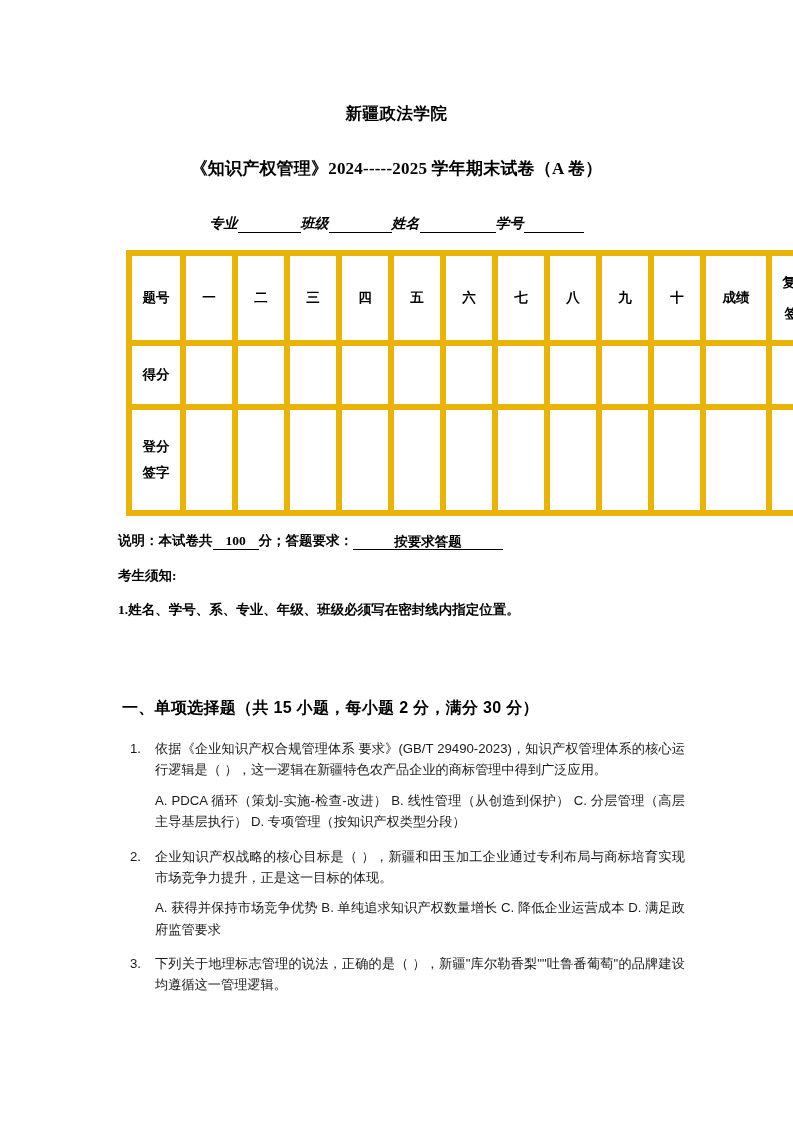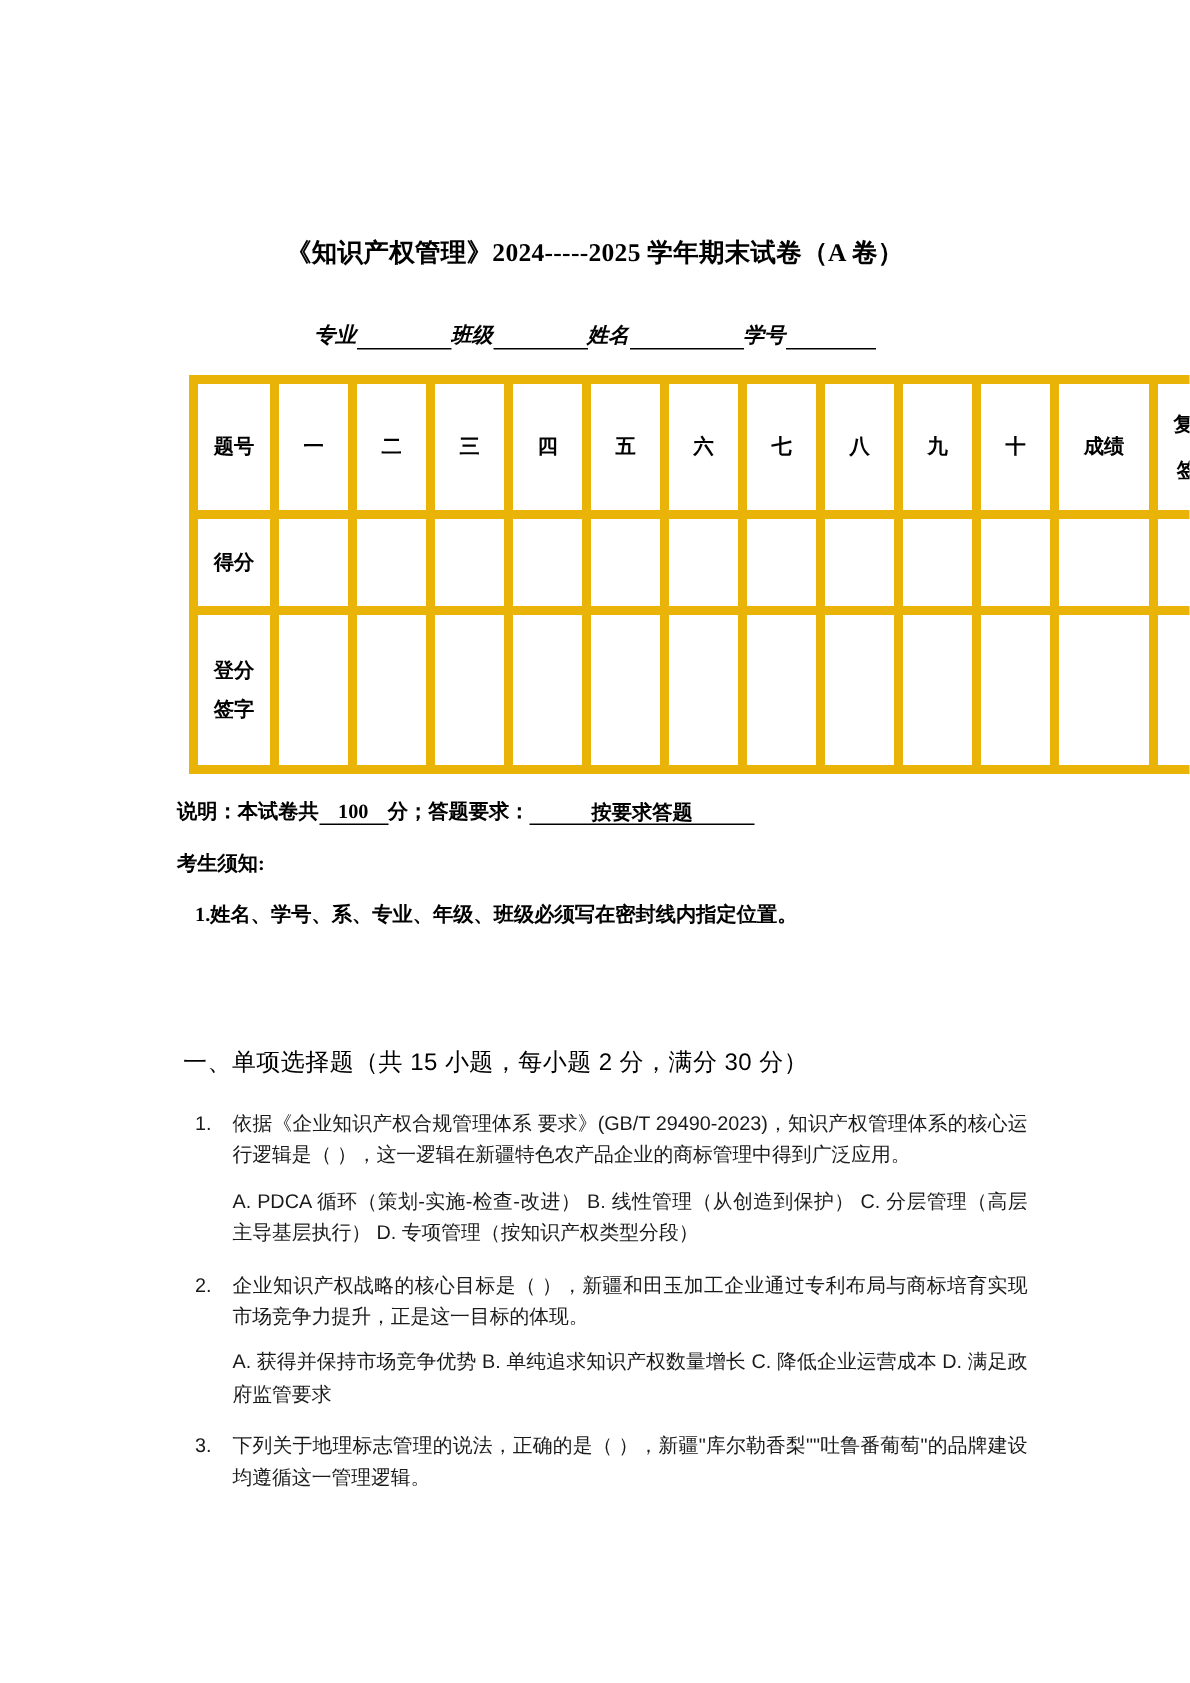--- a/index.html
+++ b/index.html
@@ -125,42 +125,42 @@
   .notice-head {
     position: absolute;
     top: 567px;
     left: 118px;
     font-size: 13.5px;
     font-weight: bold;
   }
   .notice-1 {
     position: absolute;
     top: 601px;
-    left: 130px;
+    left: 118px;
     font-size: 13.5px;
     font-weight: bold;
   }
   .notice-2 {
     position: absolute;
     top: 636px;
     left: 118px;
     width: 566px;
     font-size: 13.5px;
     font-weight: bold;
     line-height: 1.75;
     text-align: justify;
   }
 
   
   .section-heading {
     position: absolute;
     top: 698px;
     left: 122px;
     font-size: 16px;
-    font-weight: normal;
+    font-weight: bold;
     font-family: "Liberation Sans", "DejaVu Sans", sans-serif;
     letter-spacing: 0.3px;
   }
 
   
   .questions {
     position: absolute;
     top: 738px;
     left: 130px;
     width: 555px;
@@ -190,20 +190,21 @@
     margin-bottom: 13px;
     line-height: 1.62;
     text-align: justify;
   }
 </style>
 </head>
 <body>
 
 <div class="page">
 
+  <div class="school-title">新疆政法学院</div>
 
   <div class="paper-title">《知识产权管理》2024-----2025 学年期末试卷（A 卷）</div>
 
   <div class="info-line">
     <span class="lbl">专业</span><span class="blank blank-w1"></span><span class="lbl">班级</span><span class="blank blank-w2"></span><span class="lbl">姓名</span><span class="blank blank-w3"></span><span class="lbl">学号</span><span class="blank blank-w4"></span>
   </div>
 
   <table class="score-table">
     <tbody>
         <tr class="r-head">

